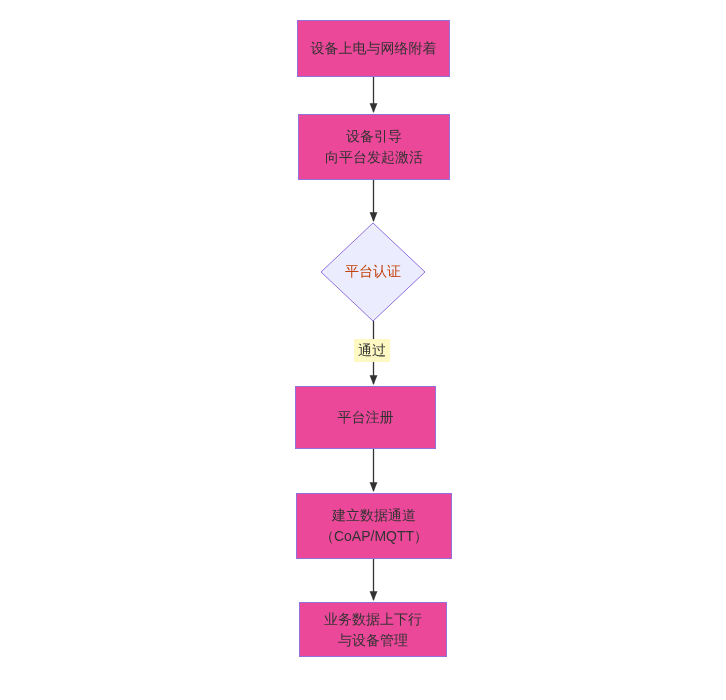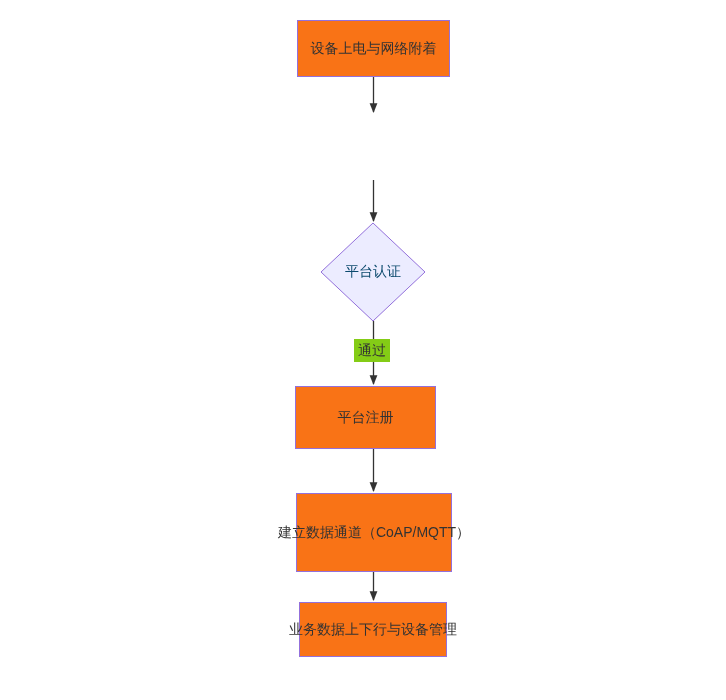--- a/index.html
+++ b/index.html
@@ -18,55 +18,55 @@
   .connectors {
     position: absolute;
     left: 0;
     top: 0;
     width: 726px;
     height: 700px;
   }
   .node {
     position: absolute;
     box-sizing: border-box;
-    background: #f97316;
+    background: #ec4899;
     border: 1px solid #9370DB;
     color: #333333;
     display: flex;
-    flex-direction: row;
+    flex-direction: column;
     align-items: center;
     justify-content: center;
     text-align: center;
     font-size: 14px;
     line-height: 1.5;
   }
   .node span {
     display: block;
     white-space: nowrap;
   }
   .diamond-label {
     position: absolute;
     left: 321px;
     top: 223px;
     width: 104px;
     height: 98px;
     display: flex;
     align-items: center;
     justify-content: center;
-    color: #0c4a6e;
+    color: #c2410c;
     font-size: 14px;
   }
   .edge-label {
     position: absolute;
     left: 354px;
     top: 339px;
     min-width: 28px;
     padding: 1px 4px;
     box-sizing: border-box;
-    background: #84cc16;
+    background: #fef9c3;
     color: #333333;
     font-size: 14px;
     line-height: 21px;
     text-align: left;
   }
 </style>
 </head>
 <body>
 
 <div class="canvas">
@@ -88,30 +88,34 @@
 
     <line x1="373.5" y1="559" x2="373.5" y2="600" stroke="#333333" stroke-width="1.3" marker-end="url(#arrowhead)"></line>
 
     <polygon points="373,223 425,272 373,321 321,272" fill="#ECECFF" stroke="#9370DB" stroke-width="1"></polygon>
   </svg>
 
   <div class="node" style="left:297px; top:20px; width:153px; height:57px;">
     <span>设备上电与网络附着</span>
   </div>
 
+  <div class="node" style="left:298px; top:114px; width:152px; height:66px;">
+    <span>设备引导</span>
+    <span>向平台发起激活</span>
+  </div>
 
   <div class="diamond-label">平台认证</div>
 
   <div class="edge-label">通过</div>
 
   <div class="node" style="left:295px; top:386px; width:141px; height:63px;">
     <span>平台注册</span>
   </div>
 
-  <div class="node" style="left:296px; top:493px; width:156px; height:79px;">
+  <div class="node" style="left:296px; top:493px; width:156px; height:66px;">
     <span>建立数据通道</span>
     <span>（CoAP/MQTT）</span>
   </div>
 
   <div class="node" style="left:299px; top:602px; width:148px; height:55px;">
     <span>业务数据上下行</span>
     <span>与设备管理</span>
   </div>
 
 </div>

